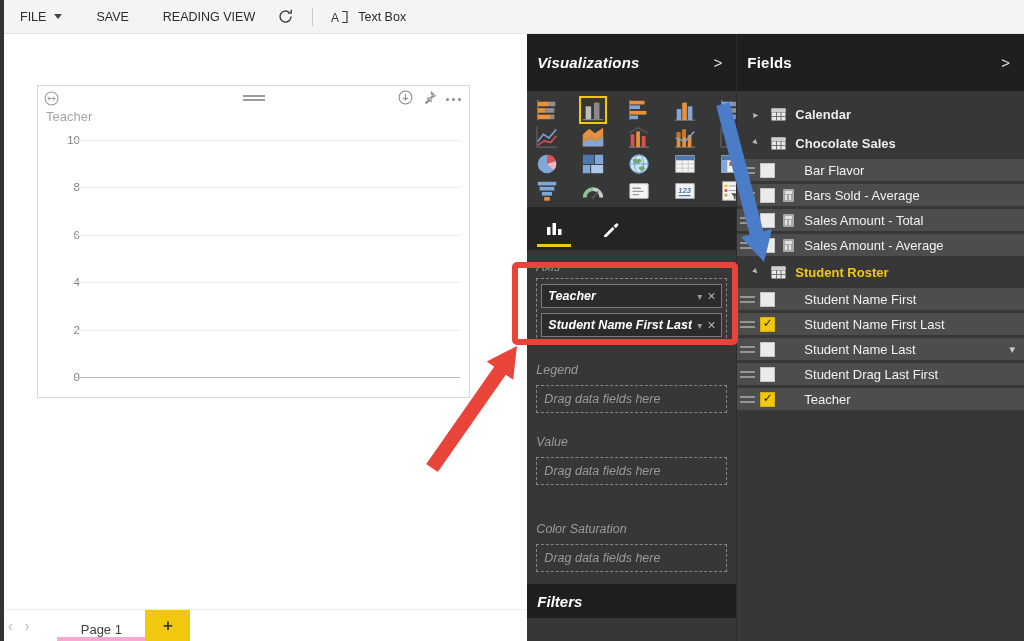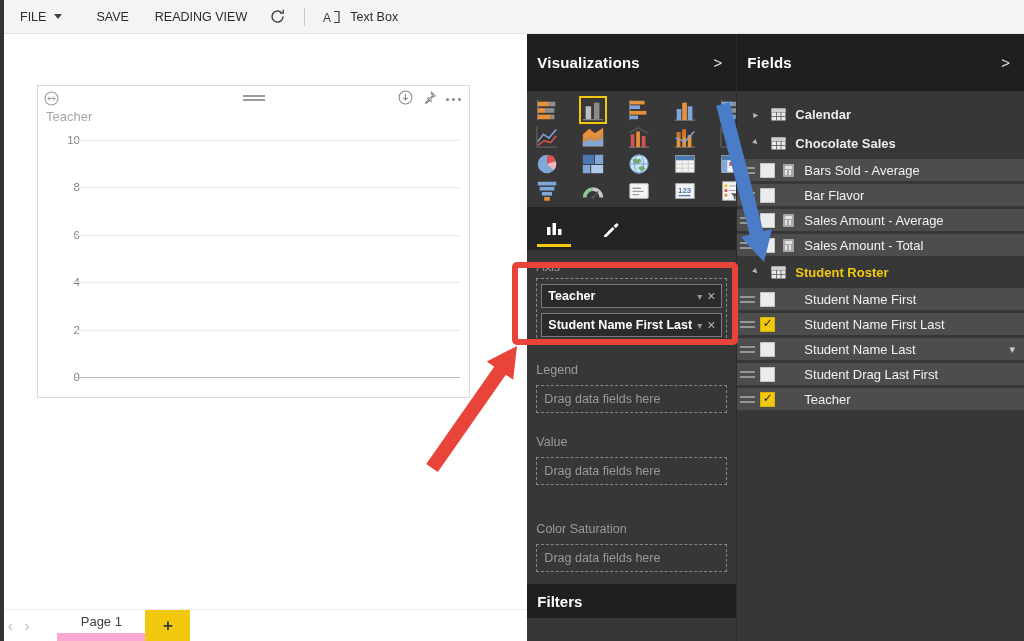--- a/index.html
+++ b/index.html
@@ -35,28 +35,28 @@
   .tick-row{position:absolute;left:0;right:0;height:0;}
   .tick-label{position:absolute;left:16px;width:20px;text-align:right;transform:translateY(-50%);
               font-size:11.5px;color:#808080;}
   .tick-line{position:absolute;left:30px;right:0;top:0;height:1px;background:#ebebeb;}
   .tick-row.zero .tick-line{background:#bdbdbd;}
 
   
   .page-bar{height:31px;background:#fff;border-top:1px solid #ededed;display:flex;align-items:stretch;}
   .pb-arrows{display:flex;align-items:center;gap:12px;padding:0 10px 0 8px;color:#b3b3b3;font-size:14px;}
   .pb-arrows span{cursor:pointer;}
-  .page-tab{margin-left:18px;width:88px;display:flex;align-items:center;justify-content:center;
-            font-size:13px;color:#404040;border-bottom:8px solid #f9a8d4;box-sizing:border-box;cursor:pointer;}
+  .page-tab{margin-left:18px;width:88px;display:flex;align-items:flex-end;justify-content:center;
+            font-size:13px;color:#404040;border-bottom:4px solid #f9a8d4;box-sizing:border-box;cursor:pointer;}
   .add-tab{width:45px;background:#f2c80f;display:flex;align-items:center;justify-content:center;
            font-size:17px;font-weight:bold;color:#3b3b3b;cursor:pointer;}
 
   
   .panel{background:#373737;display:flex;flex-direction:column;}
-  .viz-panel{width:209px;}
+  .viz-panel{width:209px;font-style:italic;}
   .fields-panel{width:287px;border-left:1px solid #2b2b2b;}
   .panel-header{height:57px;background:#1f1f1f;color:#fff;display:flex;align-items:center;
                 justify-content:space-between;padding:0 14px 0 10px;flex:none;}
   .panel-title{font-size:15px;font-weight:bold;letter-spacing:.2px;}
   .panel-chevron{font-size:15px;color:#e8e8e8;cursor:pointer;font-weight:400;}
 
   
   .viz-grid{padding:6px 6px 3px 7px;display:grid;grid-template-columns:repeat(6,26px);gap:1px 20px;flex:none;}
   .vcell{width:26px;height:26px;display:flex;align-items:center;justify-content:center;cursor:pointer;}
   .vcell.sel{outline:2px solid #f2c80f;outline-offset:-1px;}
@@ -115,21 +115,21 @@
 <body>
 
 <div class="app">
   <div class="win-edge"></div>
 
   <div class="toolbar">
     <div class="tb-item" style="margin-right:34px;">
       <span>FILE</span>
       <span class="tb-caret"></span>
     </div>
-    <div class="tb-item" style="margin-right:26px;">
+    <div class="tb-item" style="margin-right:34px;">
       <span>SAVE</span>
     </div>
     <div class="tb-item" style="margin-right:22px;">
       <span>READING VIEW</span>
     </div>
     <div class="tb-item">
       <svg width="17" height="17" viewBox="0 0 16 16">
         <path d="M13.2 8a5.2 5.2 0 1 1-1.6-3.7" fill="none" stroke="#3c3c3c" stroke-width="1.3"></path>
         <path d="M13.4 1.6v3.2h-3.2" fill="none" stroke="#3c3c3c" stroke-width="1.3"></path>
       </svg>
@@ -525,58 +525,58 @@
               <span class="table-name">Chocolate Sales</span>
             </div>
             <div class="field-rows">
 
             <div class="field-row">
                   <span class="drag-handle">
                   <i></i>
                   <i></i>
                 </span>
                   <span class="checkbox"></span>
-                  <span class="calc-slot">
-                  <span class="calc-icon"></span>
-                </span>
-                  <span class="field-label">Bars Sold - Average</span>
-
-                </div>
-              <div class="field-row">
-                  <span class="drag-handle">
-                  <i></i>
-                  <i></i>
-                </span>
-                  <span class="checkbox"></span>
                   <span class="calc-slot"></span>
                   <span class="field-label">Bar Flavor</span>
 
                 </div>
               <div class="field-row">
                   <span class="drag-handle">
                   <i></i>
                   <i></i>
                 </span>
                   <span class="checkbox"></span>
                   <span class="calc-slot">
                   <span class="calc-icon"></span>
                 </span>
-                  <span class="field-label">Sales Amount - Average</span>
+                  <span class="field-label">Bars Sold - Average</span>
 
                 </div>
               <div class="field-row">
                   <span class="drag-handle">
                   <i></i>
                   <i></i>
                 </span>
                   <span class="checkbox"></span>
                   <span class="calc-slot">
                   <span class="calc-icon"></span>
                 </span>
                   <span class="field-label">Sales Amount - Total</span>
+
+                </div>
+              <div class="field-row">
+                  <span class="drag-handle">
+                  <i></i>
+                  <i></i>
+                </span>
+                  <span class="checkbox"></span>
+                  <span class="calc-slot">
+                  <span class="calc-icon"></span>
+                </span>
+                  <span class="field-label">Sales Amount - Average</span>
 
                 </div>
             </div>
           </div>
           <div class="table-block">
             <div class="table-header">
               <span class="tree-arrow expanded">▸</span>
               <span class="grid-icon">
                 <svg width="15" height="13" viewBox="0 0 15 13">
                   <rect x="0.5" y="0.5" width="14" height="12" fill="#e8e8e8"></rect>

